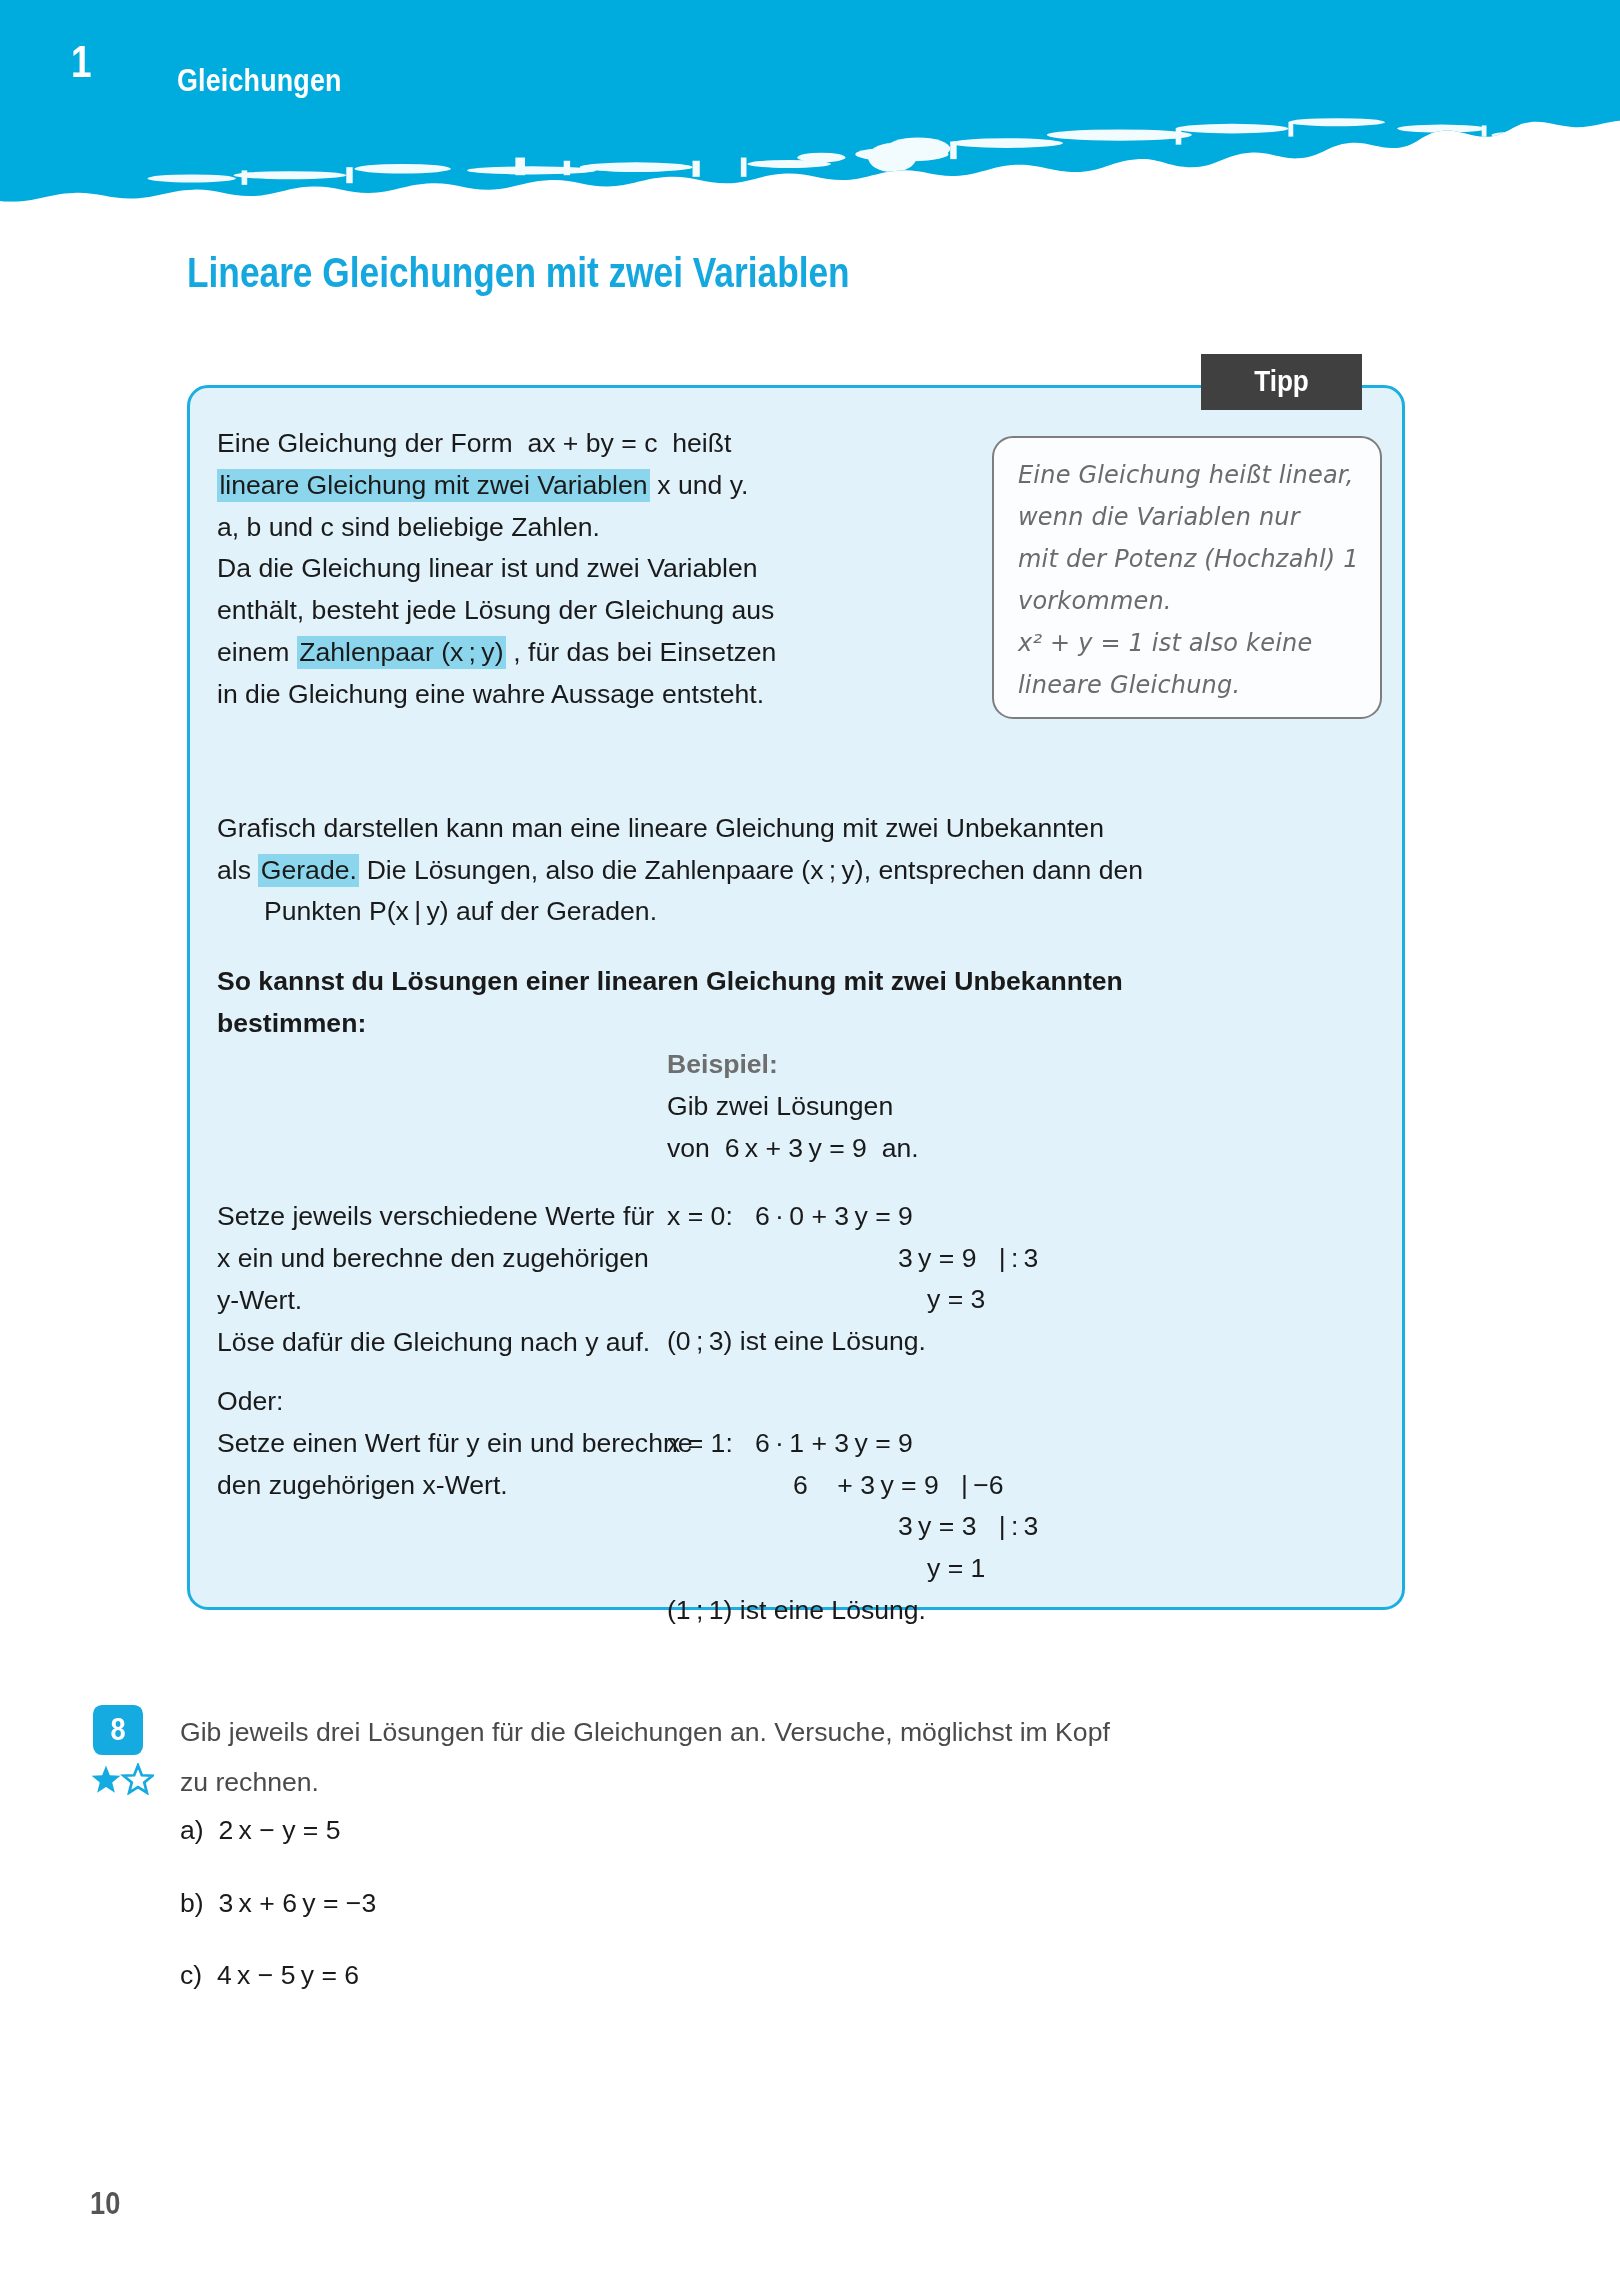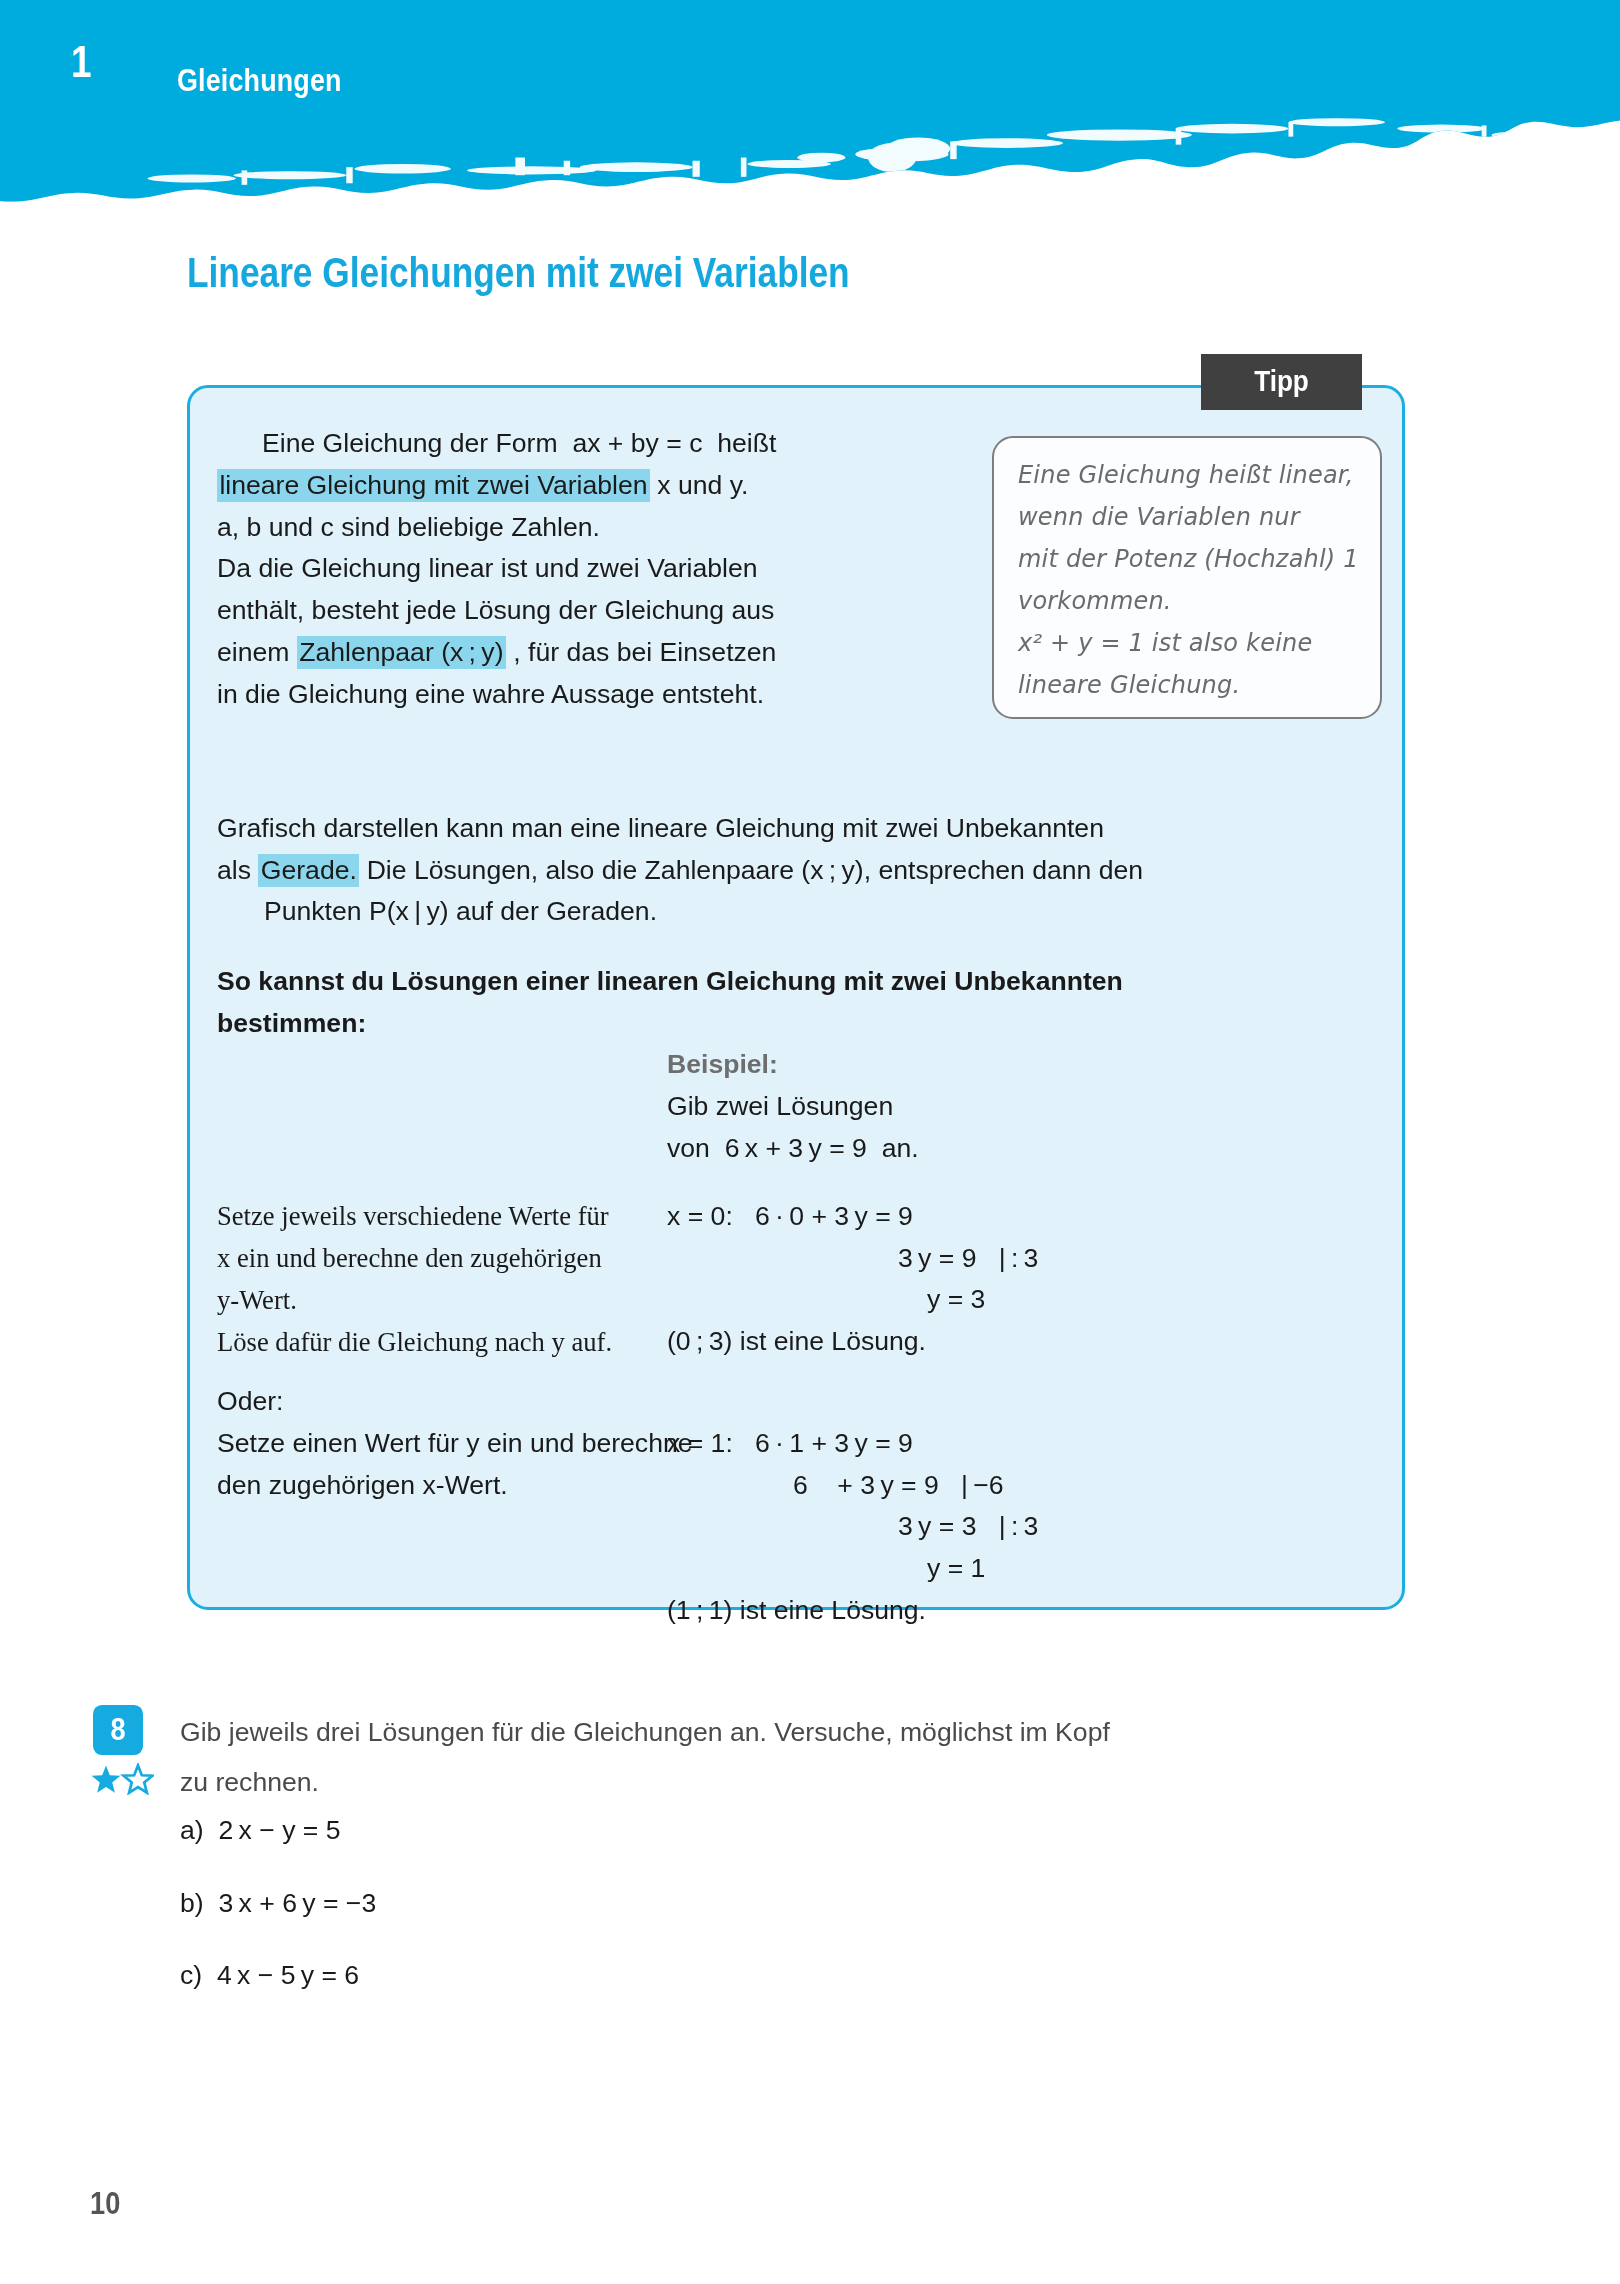--- a/index.html
+++ b/index.html
@@ -286,21 +286,21 @@
 
 <div class="page-title">Lineare Gleichungen mit zwei Variablen</div>
 
 <div class="tipp-tab">
   <span>Tipp</span>
 </div>
 
 <div class="info-box">
   <div class="info-inner">
 
-    <div class="para" style="left:27px; top:34px;margin-left:45px;"><span>Eine Gleichung der Form  ax + by = c  heißt</span></div>
+    <div class="para" style="left:27px; top:34px;"><span>Eine Gleichung der Form  ax + by = c  heißt</span></div>
     <div class="para" style="left:27px; top:76px;"><span class="hl">lineare Gleichung mit zwei Variablen</span><span> x und y.</span></div>
     <div class="para" style="left:27px; top:118px;"><span>a, b und c sind beliebige Zahlen.</span></div>
     <div class="para" style="left:27px; top:159px;"><span>Da die Gleichung linear ist und zwei Variablen</span></div>
     <div class="para" style="left:27px; top:201px;"><span>enthält, besteht jede Lösung der Gleichung aus</span></div>
     <div class="para" style="left:27px; top:243px;"><span>einem </span><span class="hl">Zahlenpaar (x ; y)</span><span> , für das bei Einsetzen</span></div>
     <div class="para" style="left:27px; top:285px;"><span>in die Gleichung eine wahre Aussage entsteht.</span></div>
 
     <div class="tipp-note">
       <div class="tipp-note-text">Eine Gleichung heißt linear,
 wenn die Variablen nur
@@ -314,21 +314,21 @@
     <div class="para" style="left:27px; top:461px;"><span>als </span><span class="hl">Gerade.</span><span> Die Lösungen, also die Zahlenpaare (x ; y), entsprechen dann den</span></div>
     <div class="para" style="left:27px; top:502px;margin-left:47px;"><span>Punkten P(x | y) auf der Geraden.</span></div>
 
     <div class="para bold" style="left:27px; top:572px;">So kannst du Lösungen einer linearen Gleichung mit zwei Unbekannten
 bestimmen:</div>
 
     <div class="para gray-bold" style="left:477px; top:655px;">Beispiel:</div>
     <div class="para" style="left:477px; top:697px;">Gib zwei Lösungen</div>
     <div class="para" style="left:477px; top:739px;">von  6 x + 3 y = 9  an.</div>
 
-    <div class="para" style="left:27px; top:807px;font-family:Liberation Serif, serif;">Setze jeweils verschiedene Werte für
+    <div class="para" style="left:27px; top:807px;">Setze jeweils verschiedene Werte für
 x ein und berechne den zugehörigen
 y-Wert.
 Löse dafür die Gleichung nach y auf.</div>
     <div class="para" style="left:477px; top:807px;">x = 0:   6 · 0 + 3 y = 9</div>
     <div class="para" style="left:708px; top:849px;">3 y = 9   | : 3</div>
     <div class="para" style="left:737px; top:890px;">y = 3</div>
     <div class="para" style="left:477px; top:932px;">(0 ; 3) ist eine Lösung.</div>
 
     <div class="para" style="left:27px; top:992px;">Oder:</div>
     <div class="para" style="left:27px; top:1034px;">Setze einen Wert für y ein und berechne

